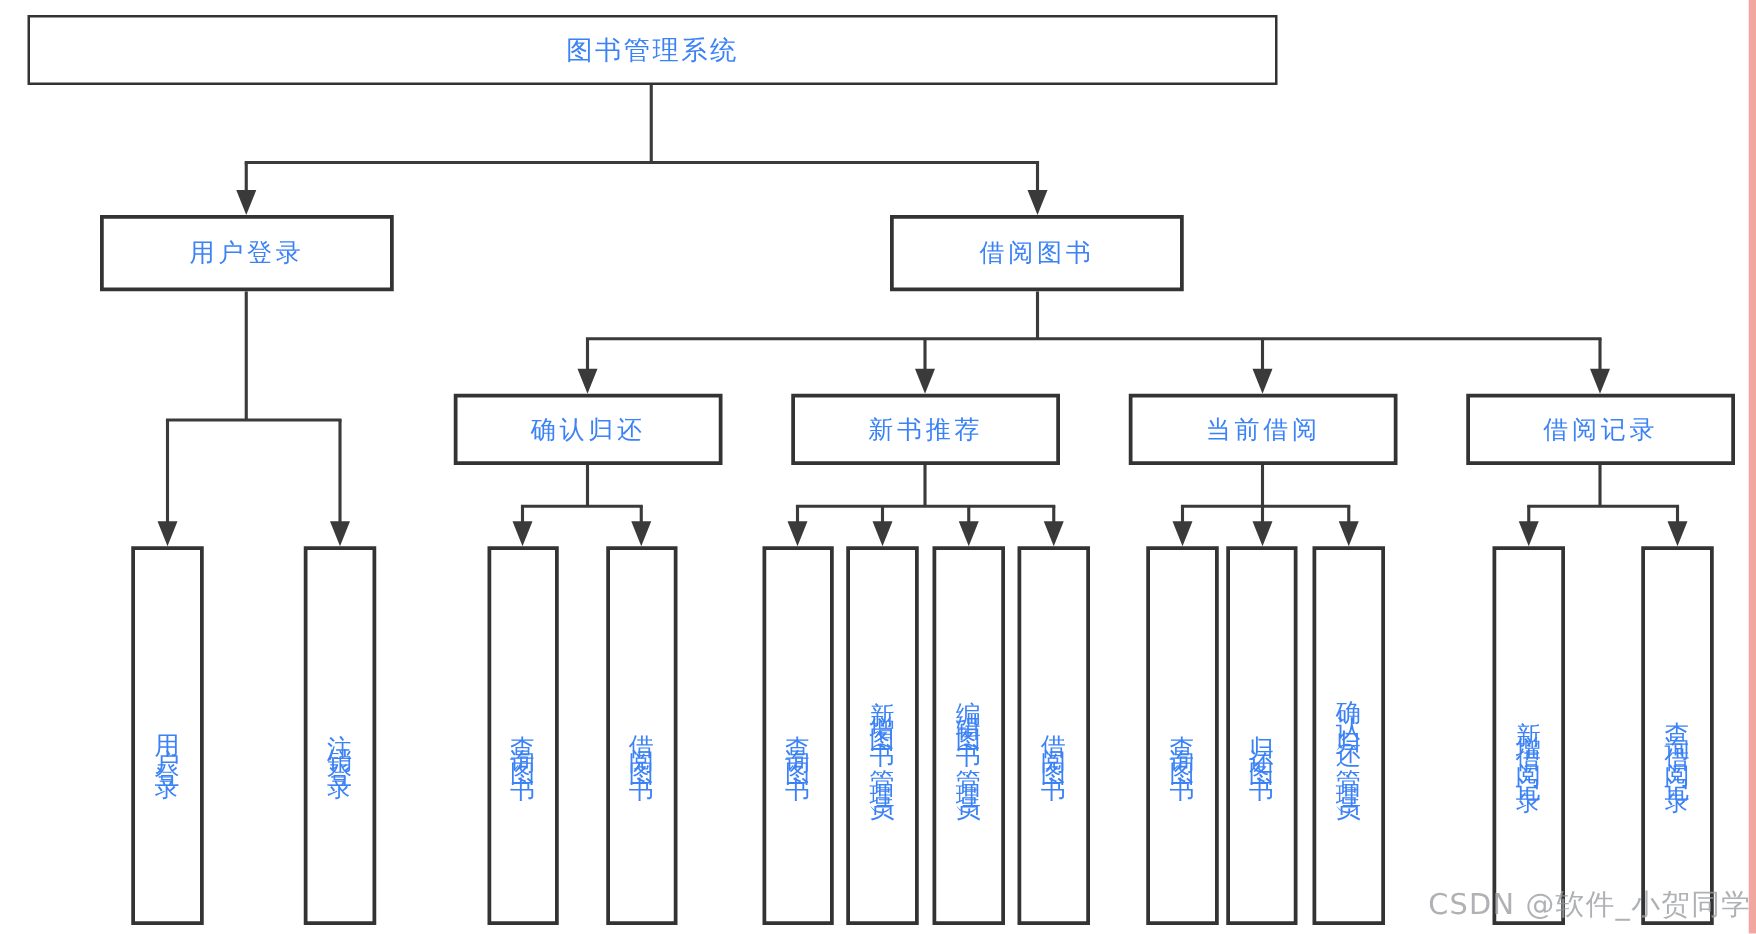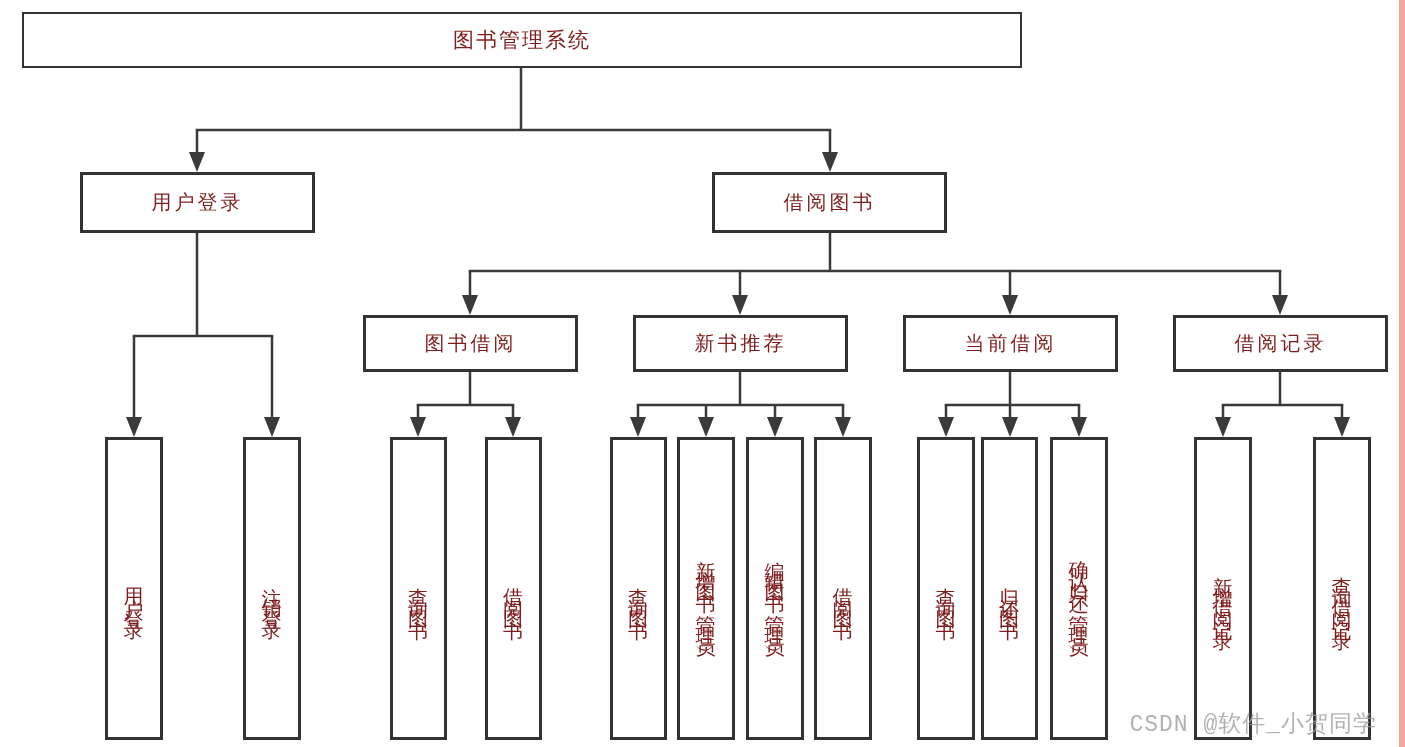--- a/index.html
+++ b/index.html
@@ -3,38 +3,37 @@
 <meta charset="utf-8">
 <style>
   html,body{margin:0;padding:0;background:#fff;}
   #stage{
     position:relative;width:1405px;height:747px;background:#ffffff;overflow:hidden;
     font-family:"DejaVu Sans","Liberation Sans",sans-serif;color:#333;
   }
   .box{
     position:absolute;box-sizing:border-box;background:#fff;border:3px solid #333;
     display:flex;align-items:center;justify-content:center;text-align:center;
-    color:#7f1d1d;z-index:2;
+    color:#3b82f6;z-index:2;
   }
   .box.root{border-width:2px;font-size:21px;letter-spacing:2px;}
   .box.h-label{font-size:20px;letter-spacing:3px;}
   .box.v-label{
     font-size:20px;
     writing-mode:vertical-rl;
     text-orientation:mixed;
     letter-spacing:11px;
     line-height:1;
     padding-top:11px; 
   }
   #connectors{position:absolute;left:0;top:0;width:1405px;height:747px;z-index:1;}
   #watermark{
-    position:absolute;top:708px;right:28px;z-index:3;
+    position:absolute;top:708px;right:4px;z-index:3;
     font-size:23px;letter-spacing:1px;color:rgba(155,158,163,0.8);
     white-space:nowrap;
-    font-family:Liberation Mono, monospace;
   }
   #edge-strip{
     position:absolute;top:0;right:0;width:6px;height:747px;z-index:4;
   }
 </style>
 </head>
 <body>
 
 <div id="stage">
 
@@ -91,21 +90,21 @@
       <polygon points="1223,437 1215,417 1231,417" fill="#3a3a3a"></polygon>
       <line x1="1342" y1="405" x2="1342" y2="421" stroke="#3a3a3a" stroke-width="2.5"></line>
       <polygon points="1342,437 1334,417 1350,417" fill="#3a3a3a"></polygon>
     </svg>
 
   <div class="box root" style="left:22px;top:12px;width:1000px;height:56px;">图书管理系统</div>
 
   <div class="box h-label" style="left:80px;top:172px;width:235px;height:61px;">用户登录</div>
   <div class="box h-label" style="left:712px;top:172px;width:235px;height:61px;">借阅图书</div>
 
-  <div class="box h-label" style="left:363px;top:315px;width:215px;height:57px;">图书借阅</div>
+  <div class="box h-label" style="left:363px;top:315px;width:215px;height:57px;">确认归还</div>
   <div class="box h-label" style="left:633px;top:315px;width:215px;height:57px;">新书推荐</div>
   <div class="box h-label" style="left:1173px;top:315px;width:215px;height:57px;">借阅记录</div>
   <div class="box h-label" style="left:903px;top:315px;width:215px;height:57px;">当前借阅</div>
 
   <div class="box v-label" style="left:105px;top:437px;width:58px;height:303px;">用户登录</div>
   <div class="box v-label" style="left:243px;top:437px;width:58px;height:303px;">注销登录</div>
 
   <div class="box v-label" style="left:390px;top:437px;width:57px;height:303px;">查询图书</div>
   <div class="box v-label" style="left:485px;top:437px;width:57px;height:303px;">借阅图书</div>
 

